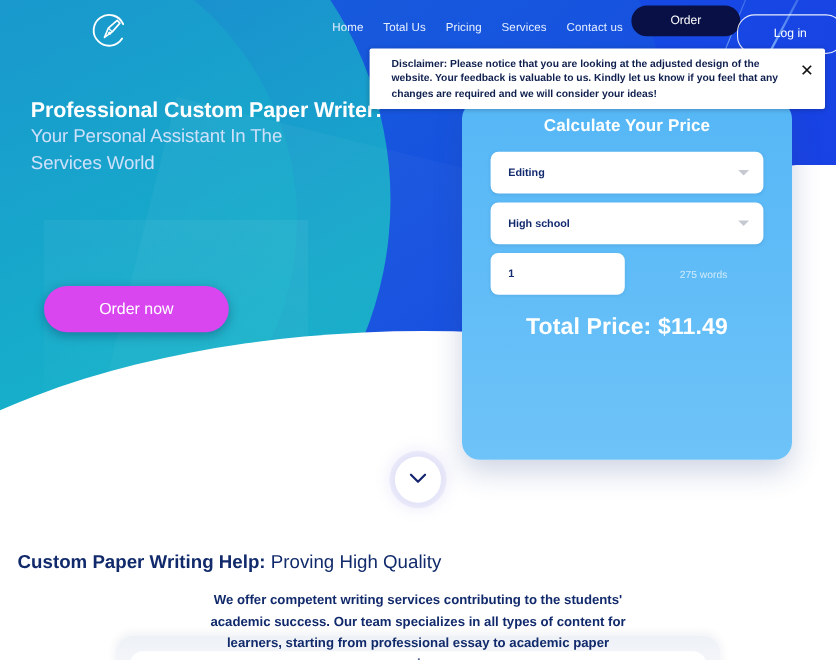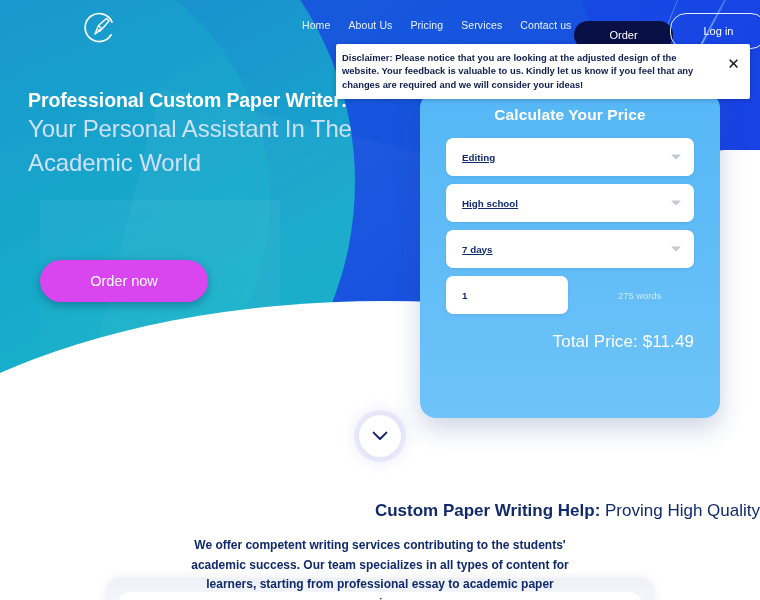--- a/index.html
+++ b/index.html
@@ -85,59 +85,59 @@
   }
   .nav-links {
     position: absolute; left: 258px; top: 19px;
     display: flex; gap: 18px; align-items: center;
   }
   .nav-links a {
     color: #e8f0ff; font-size: 10.5px; text-decoration: none; letter-spacing: .1px;
     white-space: nowrap;
   }
   .btn-order {
-    position: absolute; left: 530px; top: 21px; width: 99px; height: 28px;
+    position: absolute; left: 530px; top: 5px; width: 99px; height: 28px;
     background: #0b1martin; background: #081046;
     border-radius: 16px; color: #fff; font-size: 11px;
     display: flex; align-items: center; justify-content: center;
     cursor: pointer;
   }
   .btn-login {
     position: absolute; left: 626px; top: 13px; width: 97px; height: 36px;
     border: 1.2px solid rgba(255,255,255,.9); border-radius: 16px;
     color: #fff; font-size: 11px;
     display: flex; align-items: center; justify-content: center;
     cursor: pointer; background: transparent;
   }
 
   
   .disclaimer {
     position: absolute; left: 336px; top: 44px; width: 414px; min-height: 44px;
     background: #ffffff; border-radius: 2px;
-    padding: 7px 34px 8px 6px;
+    padding: 7px 34px 8px 20px;
     box-shadow: 0 1px 5px rgba(0,0,0,.22);
     z-index: 40;
   }
   .disclaimer p {
     font-size: 9.4px; line-height: 1.42; color: #0f1f4e; font-weight: bold;
   }
   .disclaimer-close {
     position: absolute; right: 8px; top: 12px; width: 17px; height: 17px;
     cursor: pointer; color: #111; font-size: 15px; line-height: 17px; text-align: center;
     font-family: "DejaVu Sans", sans-serif;
   }
 
   
   .hero-copy { position: absolute; left: 28px; top: 88px; width: 330px; z-index: 20; }
   .h1-line1 {
     font-size: 19.5px; font-weight: bold; color: #ffffff; letter-spacing: -.1px;
     line-height: 1.25;
   }
   .h1-line2, .h1-line3 {
-    font-size: 24px; font-weight: normal; color: #cfe0fb; line-height: 1.42;
+    font-size: 17px; font-weight: normal; color: #cfe0fb; line-height: 1.42;
     letter-spacing: -.1px;
   }
   .hero-para {
     margin-top: 14px; font-size: 9.3px; line-height: 1.62; color: #9dc0ef; width: 310px;
   }
   .btn-ordernow {
     position: absolute; left: 40px; top: 260px; width: 168px; height: 42px;
     background: #d946ef; border-radius: 21px; color: #fff;
     display: flex; align-items: center; justify-content: center;
     font-size: 14.5px; cursor: pointer; z-index: 20;
@@ -164,43 +164,43 @@
   .calc-title {
     text-align: center; color: #ffffff; font-size: 15.5px; font-weight: bold;
     margin-bottom: 14px; letter-spacing: .1px;
   }
   .field {
     position: relative; width: 248px; height: 38px; background: #fff;
     border-radius: 7px; margin-bottom: 8px;
     display: flex; align-items: center; padding-left: 16px; cursor: pointer;
     box-shadow: 0 1px 3px rgba(30,70,130,.12);
   }
-  .field span.val { font-size: 9.8px; font-weight: bold; color: #122a6e; text-decoration: underline; }
+  .field span.val { font-size: 9.8px; font-weight: bold; color: #122a6e; }
   .chev {
     position: absolute; right: 13px; top: 50%; transform: translateY(-50%);
     width: 0; height: 0; border-left: 5px solid transparent; border-right: 5px solid transparent;
     border-top: 5px solid #c6c9d2;
   }
   .qty-row { display: flex; align-items: center; margin-top: 3px; }
   .qty-box {
     width: 122px; height: 38px; background: #fff; border-radius: 7px;
     display: flex; align-items: center; padding-left: 16px;
     box-shadow: 0 1px 3px rgba(30,70,130,.12);
   }
   .qty-box span { font-size: 9.8px; font-weight: bold; color: #122a6e; }
   .words { margin-left: 50px; font-size: 9.4px; color: #cfeafd; }
   .total {
-    text-align: right; color: #fff; font-weight: normal; font-size: 17px;
+    text-align: center; color: #fff; font-weight: bold; font-size: 21px;
     margin-top: 18px; letter-spacing: .1px;
   }
 
   
   .sec2 { position: absolute; left: 0; top: 500px; width: 760px; z-index: 10; }
   .sec2-h2 {
-    text-align: right; font-size: 17px; color: #112a6b; line-height: 1.3;
+    text-align: left; font-size: 17px; color: #112a6b; line-height: 1.3; padding-left: 16px;
   }
   .sec2-h2 b { font-weight: bold; }
   .sec2-h2 span { font-weight: normal; }
   .sec2-p {
     margin: 14px auto 0 auto; width: 390px; text-align: center;
     font-size: 12px; line-height: 1.62; color: #112a6b; font-weight: bold;
   }
   .bottom-card {
     position: absolute; left: 105px; top: 578px; width: 550px; height: 60px;
     background: linear-gradient(180deg,#eef1f6 0%, #f6f8fb 60%, #ffffff 100%);
@@ -238,39 +238,39 @@
       <svg width="36" height="36" viewBox="0 0 36 36" fill="none">
         <path d="M30 12 A14 14 0 1 0 29 25" stroke="#ffffff" stroke-width="1.7" stroke-linecap="round" fill="none"></path>
         <path d="M13 24 L16.5 15.5 L24.5 8.5 L27 11 L20 19 Z" stroke="#ffffff" stroke-width="1.5" fill="none" stroke-linejoin="round"></path>
         <path d="M16.5 15.5 L20 19" stroke="#ffffff" stroke-width="1.2"></path>
         <circle cx="17.6" cy="20.2" r="1.5" fill="#ffffff"></circle>
       </svg>
     </div>
 
     <div class="nav-links">
       <a href="#">Home</a>
-      <a href="#">About Us</a>
+      <a href="#">Total Us</a>
       <a href="#">Pricing</a>
       <a href="#">Services</a>
       <a href="#">Contact us</a>
     </div>
 
     <div class="btn-order">Order</div>
     <div class="btn-login">Log in</div>
   </div>
 
   <div class="disclaimer">
     <p>Disclaimer: Please notice that you are looking at the adjusted design of the website. Your feedback is valuable to us. Kindly let us know if you feel that any changes are required and we will consider your ideas!</p>
     <div class="disclaimer-close">✕</div>
   </div>
 
   <div class="hero-copy">
     <div class="h1-line1">Professional Custom Paper Writer:</div>
     <div class="h1-line2">Your Personal Assistant In The</div>
-    <div class="h1-line3">Academic World</div>
+    <div class="h1-line3">Services World</div>
   </div>
 
   <div class="btn-ordernow">Order now</div>
 
   <div class="scroll-circle">
     <span>
       <svg width="16" height="10" viewBox="0 0 16 10" fill="none">
         <path d="M1.6 1.6 L8 8 L14.4 1.6" stroke="#15246e" stroke-width="2" stroke-linecap="round" stroke-linejoin="round"></path>
       </svg>
     </span>
@@ -283,24 +283,20 @@
       <span class="val">Editing</span>
       <span class="chev"></span>
     </div>
 
 
     <div class="field">
       <span class="val">High school</span>
       <span class="chev"></span>
     </div>
 
-    <div class="field">
-      <span class="val">7 days</span>
-      <span class="chev"></span>
-    </div>
 
     <div class="qty-row">
       <div class="qty-box">
         <span>1</span>
       </div>
       <div class="words">275 words</div>
     </div>
 
     <div class="total">Total Price: $11.49</div>
   </div>

